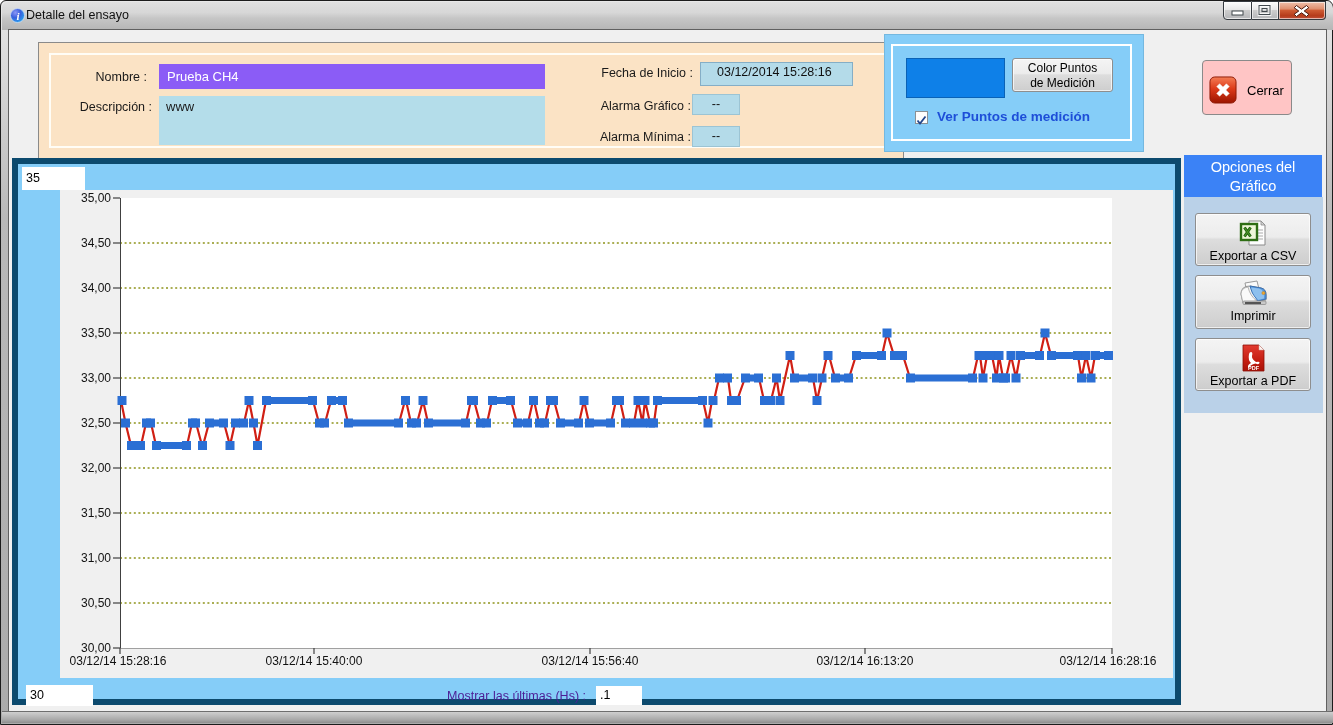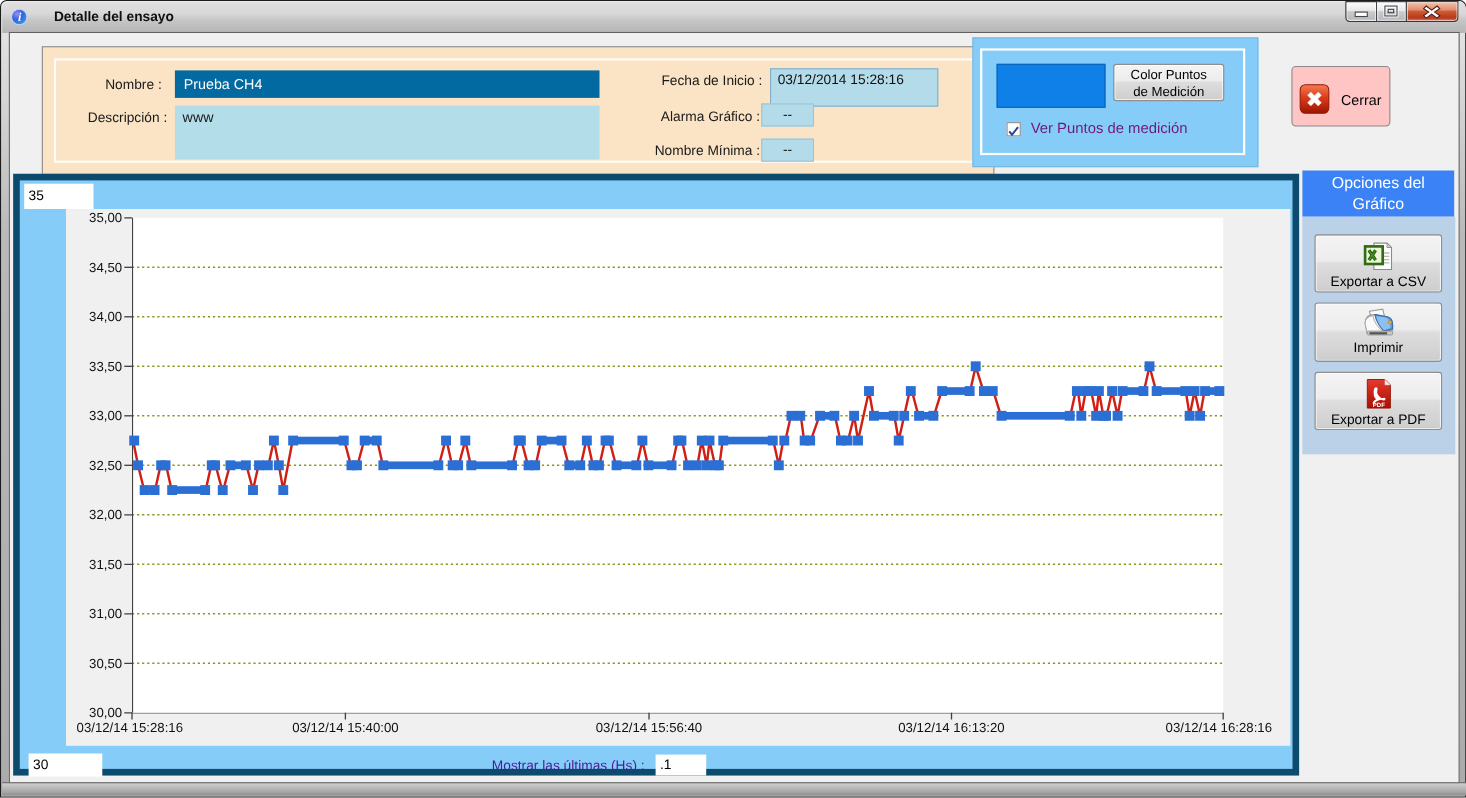--- a/index.html
+++ b/index.html
@@ -1,45 +1,45 @@
 <!DOCTYPE html>
 <html><head><meta charset="utf-8"><title>Detalle del ensayo</title>
 <style>
 *{margin:0;padding:0;box-sizing:border-box;}
 html,body{width:1333px;height:725px;overflow:hidden;font-family:"Liberation Sans",sans-serif;background:#fff;}
 .abs{position:absolute;}
 #win{position:absolute;left:0;top:0;width:1333px;height:725px;background:linear-gradient(180deg,#e8e8e8,#b9b9b9 30%,#ababab);border:1px solid #1c1c1c;border-radius:6px 6px 0 0;}
 #titlebar{position:absolute;left:1px;top:1px;width:1331px;height:28px;border-radius:6px 6px 0 0;background:linear-gradient(180deg,#e0e0e0 0%,#d7d7d7 38%,#c6c6c6 58%,#b5b5b5 100%);}
-#title{position:absolute;left:48px;top:7px;font-size:12.5px;color:#101010;font-weight:bold;}
+#title{position:absolute;left:25px;top:7px;font-size:12.5px;color:#101010;}
 #winicon{position:absolute;left:9px;top:7px;width:15px;height:15px;}
 #client{position:absolute;left:7px;top:28px;width:1319px;height:684px;background:#f0f0f0;border:1px solid #606060;}
 
 #caps{position:absolute;left:1222px;top:0px;height:20px;}
 .cap{position:absolute;top:0;height:19px;border:1px solid #353a3f;box-shadow:inset 0 0 0 1px rgba(255,255,255,.6);}
 #cap-min{left:0;width:29px;border-radius:0 0 0 4px;background:linear-gradient(180deg,#fdfdfd,#e8e8e8 45%,#cdcdcd 50%,#b9babc 90%,#c5c6c8);}
 #cap-max{left:29px;width:27px;border-left:none;background:linear-gradient(180deg,#fdfdfd,#e8e8e8 45%,#cdcdcd 50%,#b9babc 90%,#c5c6c8);}
 #cap-close{left:56px;width:47px;border-left:none;border-radius:0 0 4px 0;background:linear-gradient(180deg,#f0c0ab,#e09070 40%,#ce5a33 50%,#b63c1c 80%,#c0503a);}
 
 #peach{position:absolute;left:1px;top:12px;width:866px;height:117px;background:#fbe3c5;border:1px solid #8a8a8a;margin-left:28px;}
 #peach .etch{position:absolute;left:10px;top:10px;width:844px;height:95px;border:2px solid #fffdf6;}
 .flabel{position:absolute;font-size:12.5px;color:#1a1a1a;text-align:right;}
-#f-nombre{left:120px;top:21px;width:386px;height:25px;background:#0369a1;color:#fff;font-size:13px;line-height:25px;padding-left:8px;}
+#f-nombre{left:120px;top:21px;width:386px;height:25px;background:#8b5cf6;color:#fff;font-size:13px;line-height:25px;padding-left:8px;}
 #f-desc{left:120px;top:53px;width:386px;height:49px;background:#b4ddea;color:#1a1a1a;font-size:13px;padding:3px 0 0 7px;}
-#f-fecha{left:661px;top:19px;width:153px;height:35px;background:#b4dbe9;border:1px solid #85aec6;font-size:12.5px;line-height:19px;padding-left:6px;color:#101010;}
+#f-fecha{left:661px;top:19px;width:153px;height:24px;background:#b4dbe9;border:1px solid #85aec6;font-size:12.5px;line-height:19px;padding-left:16px;color:#101010;}
 .alarm{position:absolute;width:48px;height:21px;background:#b4dbe9;border:1px solid #9cc4d4;font-size:12.5px;line-height:19px;text-align:center;color:#101010;}
 
 #bluetop{position:absolute;left:875px;top:4px;width:260px;height:118px;background:#85cdf8;border:1px solid #74b8e0;}
 #bluetop .etch{position:absolute;left:6px;top:9px;width:241px;height:97px;border:2px solid #fff;}
 #swatch{position:absolute;left:21px;top:23px;width:99px;height:40px;background:#0e80e8;border:1px solid #0a62b6;}
 #btn-color{position:absolute;left:127px;top:23px;width:101px;height:34px;font-size:12px;line-height:15px;text-align:center;padding-top:2px;color:#000;}
 .w7btn{background:linear-gradient(180deg,#f4f4f4,#ececec 45%,#dddddd 50%,#cfcfcf 95%,#c6c6c6);border:1px solid #8e8e8e;border-radius:3px;box-shadow:inset 0 0 0 1px rgba(255,255,255,.7);}
 #chk{position:absolute;left:30px;top:76px;width:13px;height:13px;background:#fdfdfd;border:1px solid #8a9094;}
-#chklabel{position:absolute;left:52px;top:74px;font-size:13.5px;font-weight:normal;color:#701a75;}
-
-#btn-cerrar{position:absolute;left:1165px;top:30px;width:90px;height:55px;background:#ffc5c5;border:1px solid #8a8a8a;border-radius:4px;}
+#chklabel{position:absolute;left:52px;top:74px;font-size:13.5px;font-weight:bold;color:#1d4ed8;}
+
+#btn-cerrar{position:absolute;left:1193px;top:30px;width:90px;height:55px;background:#ffc5c5;border:1px solid #8a8a8a;border-radius:4px;}
 #btn-cerrar span{position:absolute;left:44px;top:22px;font-size:13px;color:#000;}
 
 #bigblue{position:absolute;left:3px;top:128px;width:1169px;height:547px;background:#85cdf8;border:6px solid #0c4a6e;}
 .winput{position:absolute;background:#fff;border:none;font-size:12.5px;color:#000;padding-left:4px;}
 #inp35{left:4px;top:3px;width:63px;height:23px;line-height:23px;}
 #inp30{left:8px;top:521px;width:67px;height:21px;line-height:21px;}
 #inp01{left:578px;top:522px;width:46px;height:19px;line-height:19px;}
 #mostrar{position:absolute;left:368px;top:525px;width:200px;font-size:12.5px;color:#4c1d95;text-align:right;}
 #chart{position:absolute;left:42px;top:26px;width:1113px;height:488px;background:#f0f0f0;}
 
@@ -86,21 +86,21 @@
 <div id="peach">
  <div class="etch"></div>
  <div class="flabel" style="left:8px;top:27px;width:100px;">Nombre :</div>
  <div class="flabel" style="left:8px;top:57px;width:105px;">Descripción :</div>
  <div class="abs" id="f-nombre">Prueba CH4</div>
  <div class="abs" id="f-desc">www</div>
  <div class="flabel" style="left:520px;top:23px;width:134px;">Fecha de Inicio :</div>
  <div class="abs" id="f-fecha">03/12/2014 15:28:16</div>
  <div class="flabel" style="left:520px;top:56px;width:132px;">Alarma Gráfico :</div>
  <div class="alarm" style="left:653px;top:51px;">--</div>
- <div class="flabel" style="left:520px;top:87px;width:132px;">Nombre Mínima :</div>
+ <div class="flabel" style="left:520px;top:87px;width:132px;">Alarma Mínima :</div>
  <div class="alarm" style="left:653px;top:83px;">--</div>
 </div>
 <div id="bluetop">
  <div class="etch"></div>
  <div class="abs" id="swatch"></div>
  <div class="w7btn" id="btn-color">Color Puntos<br>de Medición</div>
  <div class="abs" id="chk"><svg width="11" height="11" viewBox="0 0 11 11">
             <path d="M1.5 5.5 L4 8.5 L9.5 1.5" fill="none" stroke="#21458c" stroke-width="1.8"></path>
           </svg></div>
  <div id="chklabel">Ver Puntos de medición</div>

